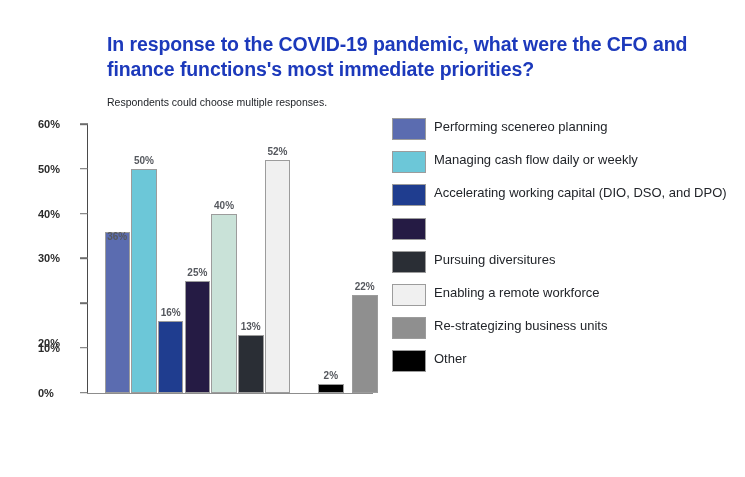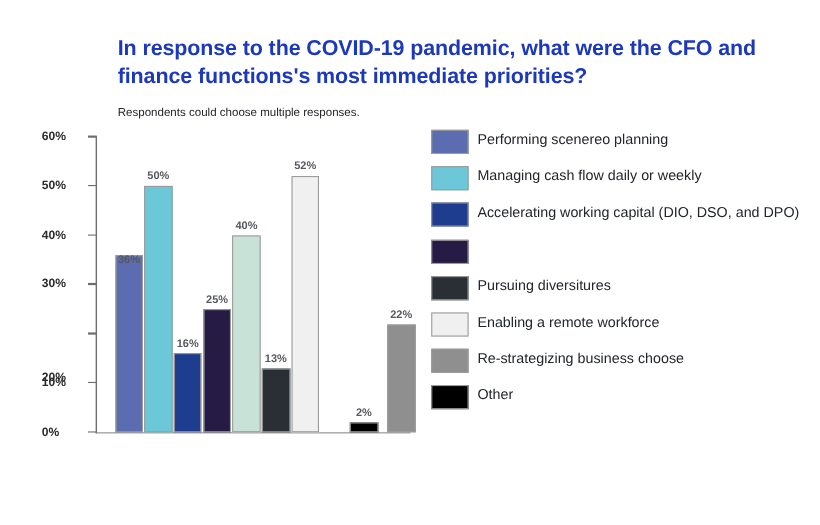--- a/index.html
+++ b/index.html
@@ -258,19 +258,19 @@
     <div class="legend-item">
       <span class="legend-swatch" style="background: rgb(42, 46, 53);"></span>
       <span class="legend-text">Pursuing diversitures</span>
     </div>
     <div class="legend-item">
       <span class="legend-swatch" style="background: rgb(240, 240, 240);"></span>
       <span class="legend-text">Enabling a remote workforce</span>
     </div>
     <div class="legend-item">
       <span class="legend-swatch" style="background: rgb(143, 143, 143);"></span>
-      <span class="legend-text">Re-strategizing business choose</span>
+      <span class="legend-text">Re-strategizing business units</span>
     </div>
     <div class="legend-item">
       <span class="legend-swatch" style="background: rgb(0, 0, 0);"></span>
       <span class="legend-text">Other</span>
     </div>
   </div>
 
 </body></html>

